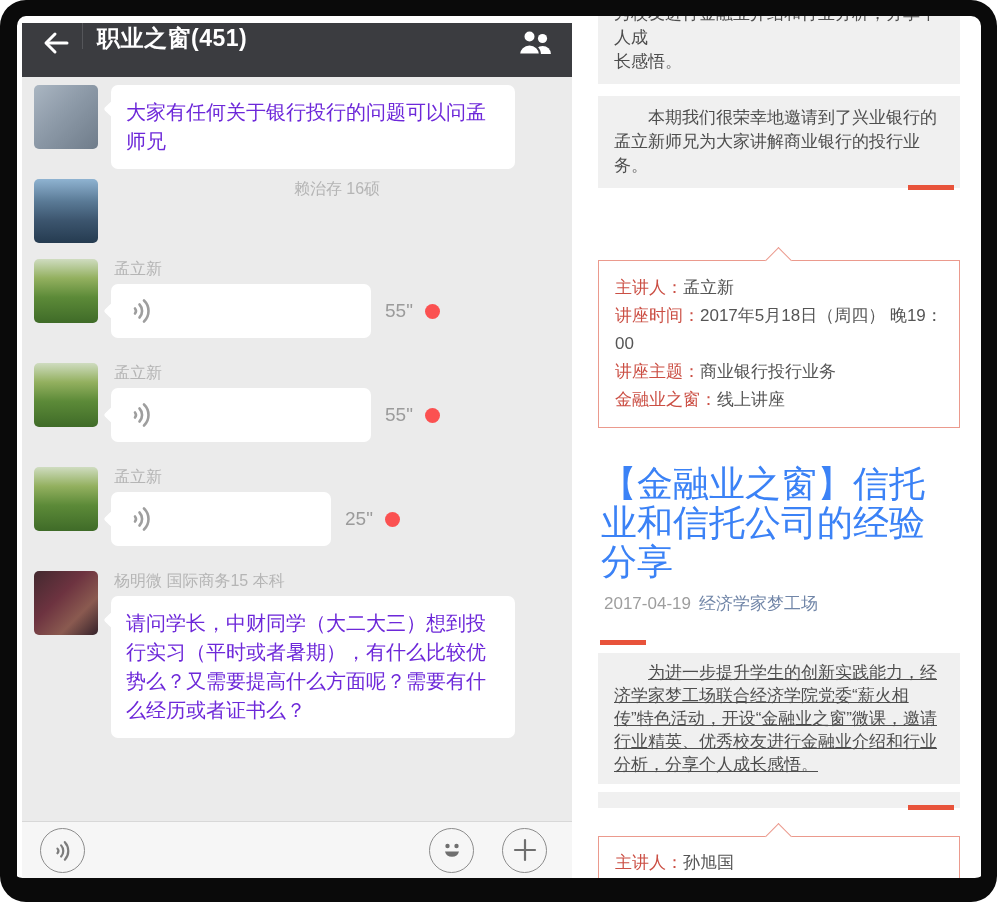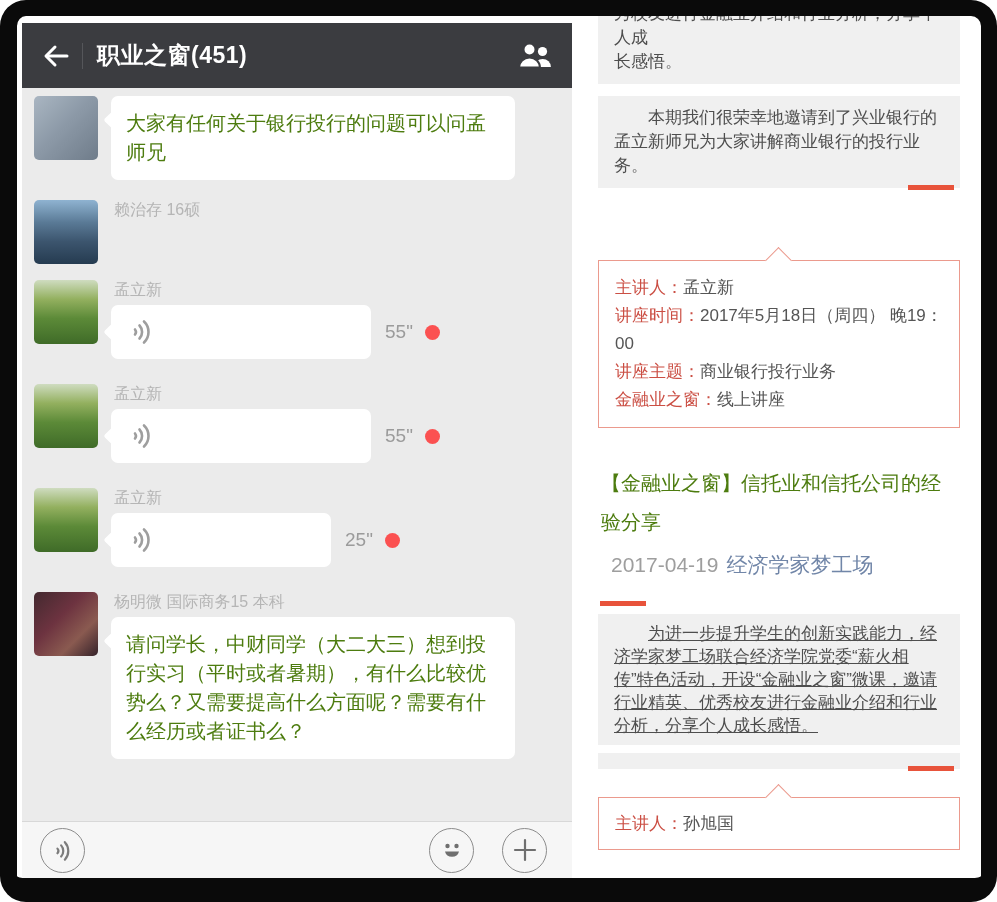--- a/index.html
+++ b/index.html
@@ -3,42 +3,42 @@
 <meta charset="utf-8">
 <style>
   html,body{margin:0;padding:0;background:#fff;}
   body{width:997px;height:902px;font-family:"Liberation Sans","DejaVu Sans",sans-serif;}
   .device{position:relative;width:997px;height:902px;box-sizing:border-box;
     border:solid #0a0a0a;border-width:16px 16px 24px 17px;border-radius:26px;
     background:#ffffff;overflow:hidden;}
   
   .chat-panel{position:absolute;left:5px;top:7px;bottom:0;width:550px;
     background:#ebebeb;display:flex;flex-direction:column;overflow:hidden;}
-  .chat-header{height:65px;flex:none;background:var(--header-bg,#3b3c40);display:flex;align-items:center;padding:0 14px;}
+  .chat-header{height:54px;flex:none;background:var(--header-bg,#3b3c40);display:flex;padding:0 14px;}
   .back-btn{width:40px;height:40px;display:flex;align-items:center;justify-content:center;cursor:pointer;}
   .hdr-divider{width:1px;height:26px;background:#55565a;margin:0 14px 0 6px;}
   .chat-title{color:#ffffff;font-size:23px;font-weight:bold;letter-spacing:.5px;}
   .hdr-spacer{flex:1;}
   .members-btn{width:46px;height:40px;display:flex;align-items:center;justify-content:center;cursor:pointer;}
   .chat-messages{flex:1;overflow:hidden;padding:0 0 6px 0;}
   .msg-row{display:flex;align-items:flex-start;padding:0 12px;margin-top:25px;}
   .msg-row.first{margin-top:8px;}
-  .msg-row.tight{margin-top:20px;}
+  .msg-row.tight{margin-top:10px;text-align:center;}
   .msg-row.vtight{margin-top:16px;}
   .avatar{width:64px;height:64px;border-radius:5px;flex:none;margin-right:13px;}
   .av-people{background:linear-gradient(135deg,#aab6c2 0%,#8d9aa8 45%,#6f7c8a 100%);}
   .av-statue{background:linear-gradient(180deg,#8fb3d1 0%,#5a7a96 35%,#3c556e 65%,#253b50 100%);}
   .av-field{background:linear-gradient(180deg,#cfdcc0 0%,#93b05f 30%,#5c8a38 60%,#3f6b28 100%);}
   .av-dinner{background:linear-gradient(135deg,#43292f 0%,#6d3340 40%,#8a5a50 70%,#35222a 100%);}
   .msg-content{flex:1;min-width:0;}
   .msg-name{font-size:16px;line-height:20px;color:#b5b5b5;margin:0 0 5px 3px;}
   .bubble{position:relative;background:#ffffff;border-radius:7px;}
   .bubble::before{content:'';position:absolute;left:-5px;width:12px;height:12px;background:#fff;
     transform:rotate(45deg);border-radius:2px;}
-  .text-bubble{display:inline-block;max-width:374px;padding:13px 15px;font-size:20px;line-height:29px;color:#4d7c0f;}
+  .text-bubble{display:inline-block;max-width:374px;padding:13px 15px;font-size:20px;line-height:29px;color:#6d28d9;}
   .text-bubble::before{top:18px;}
   .voice-line{display:flex;align-items:center;}
   .voice-bubble{height:54px;display:flex;align-items:center;padding-left:18px;box-sizing:border-box;cursor:pointer;}
   .voice-bubble::before{top:50%;margin-top:-6px;}
   .voice-duration{margin-left:14px;color:#9b9b9b;font-size:19px;flex:none;}
   .unread-dot{width:15px;height:15px;border-radius:50%;background:var(--dot,#fb5151);margin-left:12px;flex:none;}
   .input-bar{flex:none;height:56px;background:#f6f6f6;border-top:1px solid #d8d8d8;
     display:flex;align-items:center;padding:0 0 0 18px;}
   .round-btn{width:45px;height:45px;border-radius:50%;border:1.5px solid #8c8c8c;background:transparent;
     display:flex;align-items:center;justify-content:center;box-sizing:border-box;cursor:pointer;flex:none;}
@@ -58,22 +58,22 @@
   .lecture-wrap{position:relative;}
   .wrap-1{margin-top:72px;}
   .wrap-2{margin-top:28px;}
   .lecture-box{border:1px solid var(--salmon,#eb9a8d);background:#fff;position:relative;padding:13px 16px;}
   .caret{position:absolute;top:-10px;left:50%;width:18px;height:18px;margin-left:-10px;background:#fff;
     border-left:1px solid var(--salmon,#eb9a8d);border-top:1px solid var(--salmon,#eb9a8d);transform:rotate(45deg);}
   .lrow{font-size:17px;line-height:28px;color:#555;}
   .lecture-box.second .lrow{line-height:25px;}
   .llabel{color:var(--label-red,#cb4f44);}
   .lvalue{color:#555;}
-  .article-title{margin:36px 0 0 3px;font-size:20px;line-height:39px;font-weight:400;color:#4d7c0f;}
-  .article-meta{margin:12px 0 0 13px;font-size:21px;line-height:21px;}
+  .article-title{margin:36px 0 0 3px;font-size:36px;line-height:39px;font-weight:400;color:#3b82f6;}
+  .article-meta{margin:12px 0 0 6px;font-size:17px;line-height:21px;}
   .article-date{color:#9e9e9e;}
   .article-author{color:var(--link,#7186a8);margin-left:8px;text-decoration:none;cursor:pointer;}
   .box-4{margin-top:8px;}
 </style>
 </head>
 <body>
 
 <div class="device">
 
   <div class="chat-panel">

